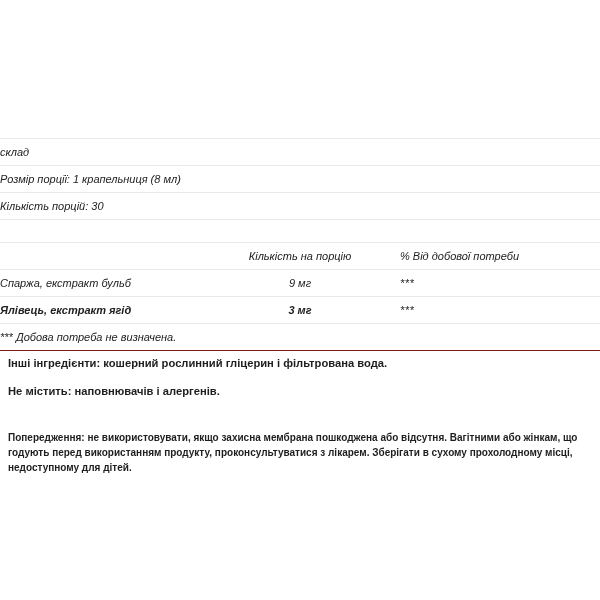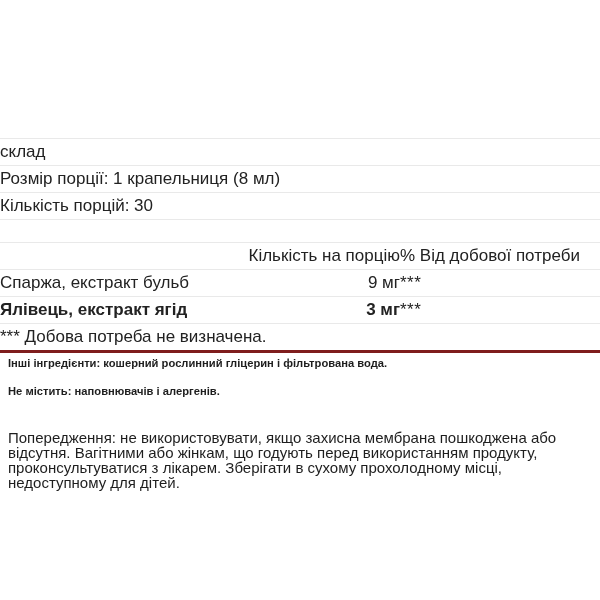--- a/index.html
+++ b/index.html
@@ -27,38 +27,39 @@
     width: 600px;
   }
   table.facts {
     width: 600px;
     border-collapse: collapse;
     table-layout: fixed;
   }
   table.facts td {
     border-top: 1px solid #e9e9e9;
     padding: 6px 0 6px 0;
-    font-size: 17px;
+    font-size: 11px;
     line-height: 14px;
     color: #222222;
     vertical-align: top;
+    font-style: italic;
   }
   td.name {
     padding-left: 8px;
   }
   td.amount {
     width: 86px;
-    text-align: right;
+    text-align: center;
   }
   td.dv {
     width: 92px;
     text-align: left;
   }
   tr.last-row td {
-    border-bottom: 3px solid #7f1d1d;
+    border-bottom: 1px solid #7f1d1d;
   }
   .bold {
     font-weight: bold;
   }
   .hdr-cell {
     font-size: 11.5px;
     line-height: 13px;
     color: #222222;
     padding-top: 9px;
     padding-bottom: 9px;
@@ -79,22 +80,22 @@
     width: 584px;
   }
   .bold-line {
     font-weight: bold;
     font-size: 11.2px;
     line-height: 14px;
     color: #1e1e1e;
     margin-bottom: 14px;
   }
   .warning {
-    font-weight: normal;
-    font-size: 15px;
+    font-weight: bold;
+    font-size: 10px;
     line-height: 15px;
     color: #1e1e1e;
     margin-top: 32px;
     width: 588px;
   }
 </style>
 </head>
 <body>
 
 <div class="page">

